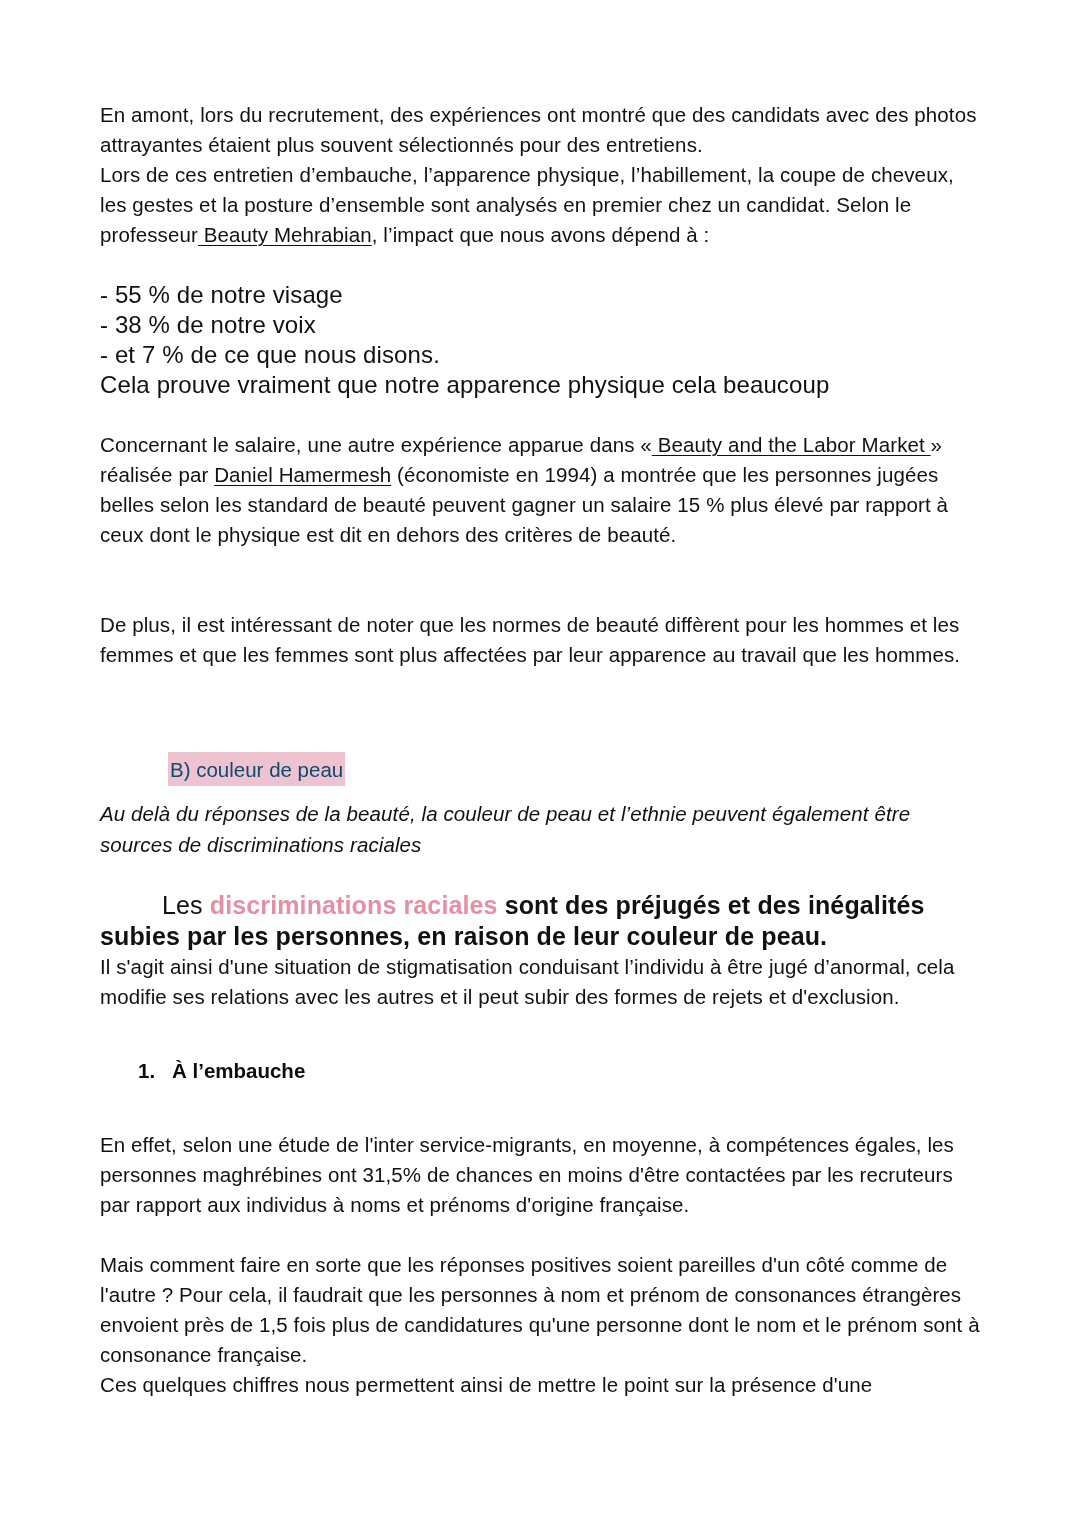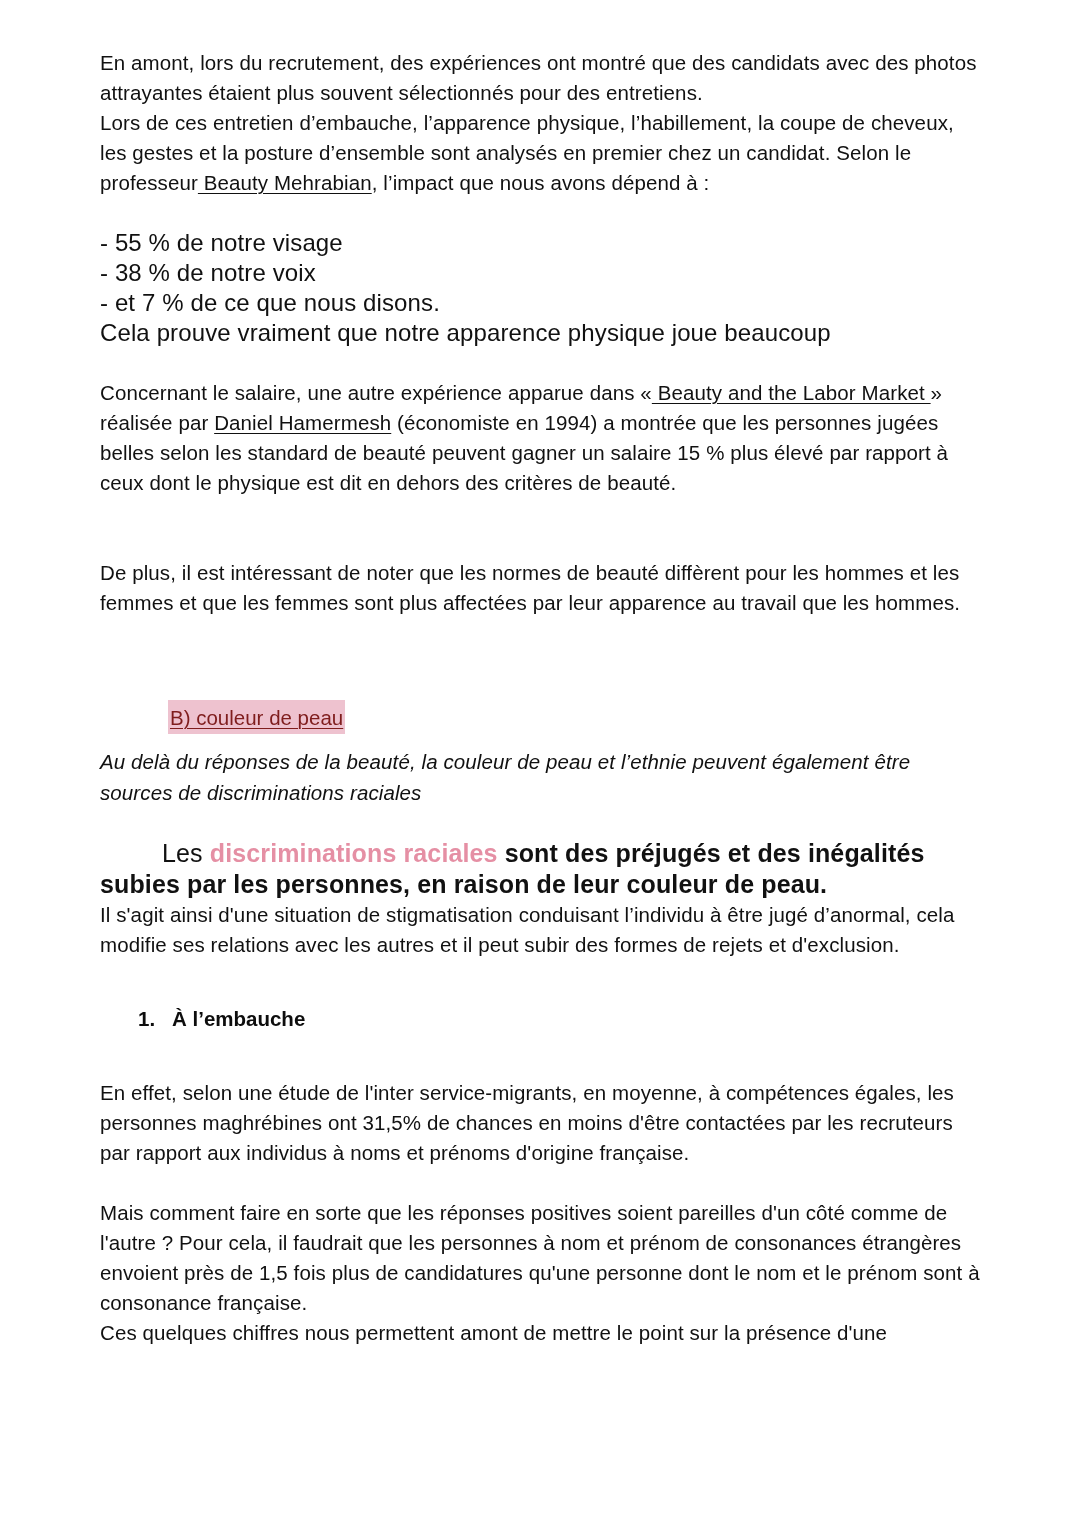--- a/index.html
+++ b/index.html
@@ -15,21 +15,21 @@
     color: #0d0d0d;
     -webkit-font-smoothing: antialiased;
   }
 
   .page {
     position: relative;
     width: 1080px;
     height: 1527px;
     background: #ffffff;
     box-sizing: border-box;
-    padding: 48px 100px 0 100px;
+    padding: 100px 100px 0 100px;
   }
 
   .doc-body {
     width: 880px;
   }
 
   p {
     margin: 0;
     font-size: 20.5px;
     line-height: 30px;
@@ -52,24 +52,23 @@
     padding-left: 68px;
   }
   .heading-highlight {
     display: inline-block;
     background: #eec2cf;
     font-size: 20.5px;
     line-height: 30px;
     padding: 3px 2px 1px 2px;
   }
   .heading-highlight .heading-text {
-    text-decoration: underline;
     text-decoration-thickness: 1.3px;
     text-underline-offset: 3px;
-    color: #7f1d1d;
+    color: #0c4a6e;
   }
 
   
   .italic-lead {
     font-style: italic;
     font-size: 20.5px;
     line-height: 31px;
   }
 
   
@@ -120,21 +119,21 @@
     <p>
       <span>Lors de ces entretien d’embauche, l’apparence physique, l’habillement, la coupe de cheveux, les gestes et la posture d’ensemble sont analysés en premier chez un candidat. Selon le professeur</span><span class="underline"> Beauty Mehrabian</span><span>, l’impact que nous avons dépend à :</span>
     </p>
 
     <div class="spacer-sm"></div>
 
     <div>
       <p class="list-line">- 55 % de notre visage</p>
       <p class="list-line">- 38 % de notre voix</p>
       <p class="list-line">- et 7 % de ce que nous disons.</p>
-      <p class="list-line">Cela prouve vraiment que notre apparence physique joue beaucoup</p>
+      <p class="list-line">Cela prouve vraiment que notre apparence physique cela beaucoup</p>
     </div>
 
     <div class="spacer-sm"></div>
 
     <p>
       <span>Concernant le salaire, une autre expérience apparue dans «</span><span class="underline"> Beauty and the Labor Market </span><span>» réalisée par </span><span class="underline">Daniel Hamermesh</span><span> (économiste en 1994) a montrée que les personnes jugées belles selon les standard de beauté peuvent gagner un salaire 15 % plus élevé par rapport à ceux dont le physique est dit en dehors des critères de beauté.</span>
     </p>
 
     <div class="spacer-sm"></div>
 
@@ -172,16 +171,16 @@
     </div>
 
     <div class="spacer-xl"></div>
 
     <p>En effet, selon une étude de l'inter service-migrants, en moyenne, à compétences égales, les personnes maghrébines ont 31,5% de chances en moins d'être contactées par les recruteurs par rapport aux individus à noms et prénoms d'origine française.</p>
 
     <div class="spacer-sm"></div>
 
     <p>Mais comment faire en sorte que les réponses positives soient pareilles d'un côté comme de l'autre ? Pour cela, il faudrait que les personnes à nom et prénom de consonances étrangères envoient près de 1,5 fois plus de candidatures qu'une personne dont le nom et le prénom sont à consonance française.</p>
 
-    <p>Ces quelques chiffres nous permettent amont de mettre le point sur la présence d'une</p>
+    <p>Ces quelques chiffres nous permettent ainsi de mettre le point sur la présence d'une</p>
 
   </div>
 </div>
 
 </body></html>

